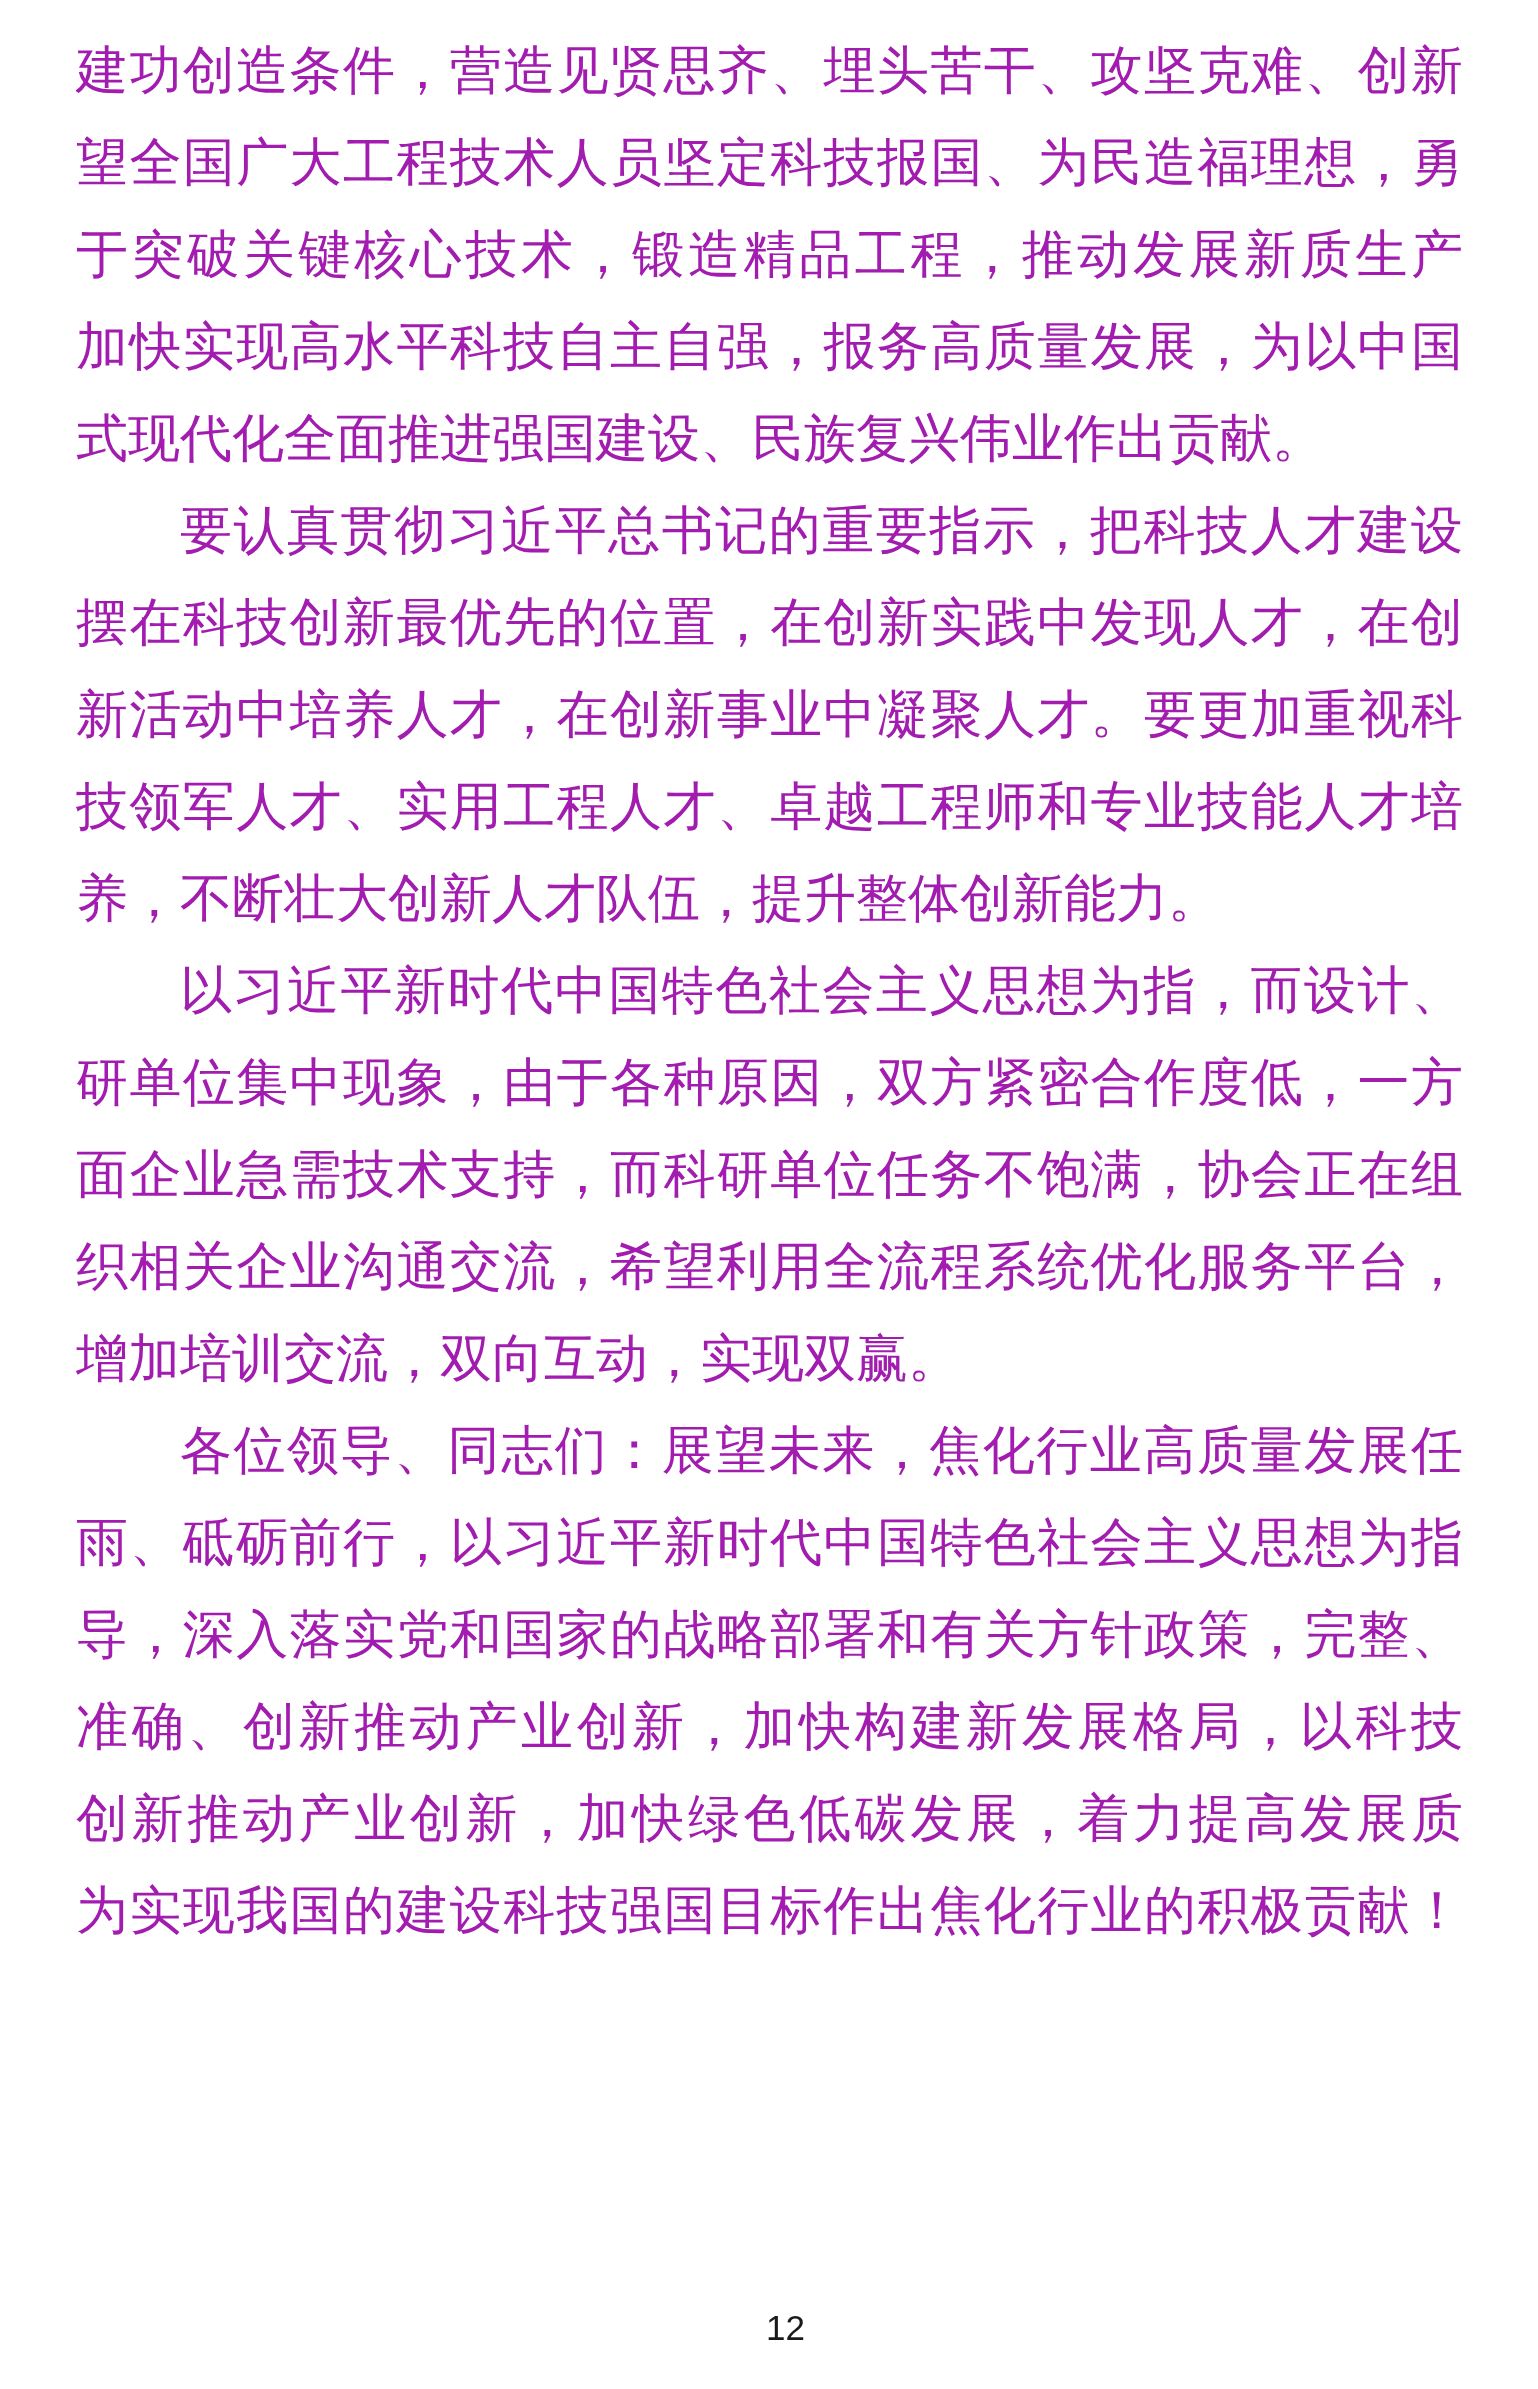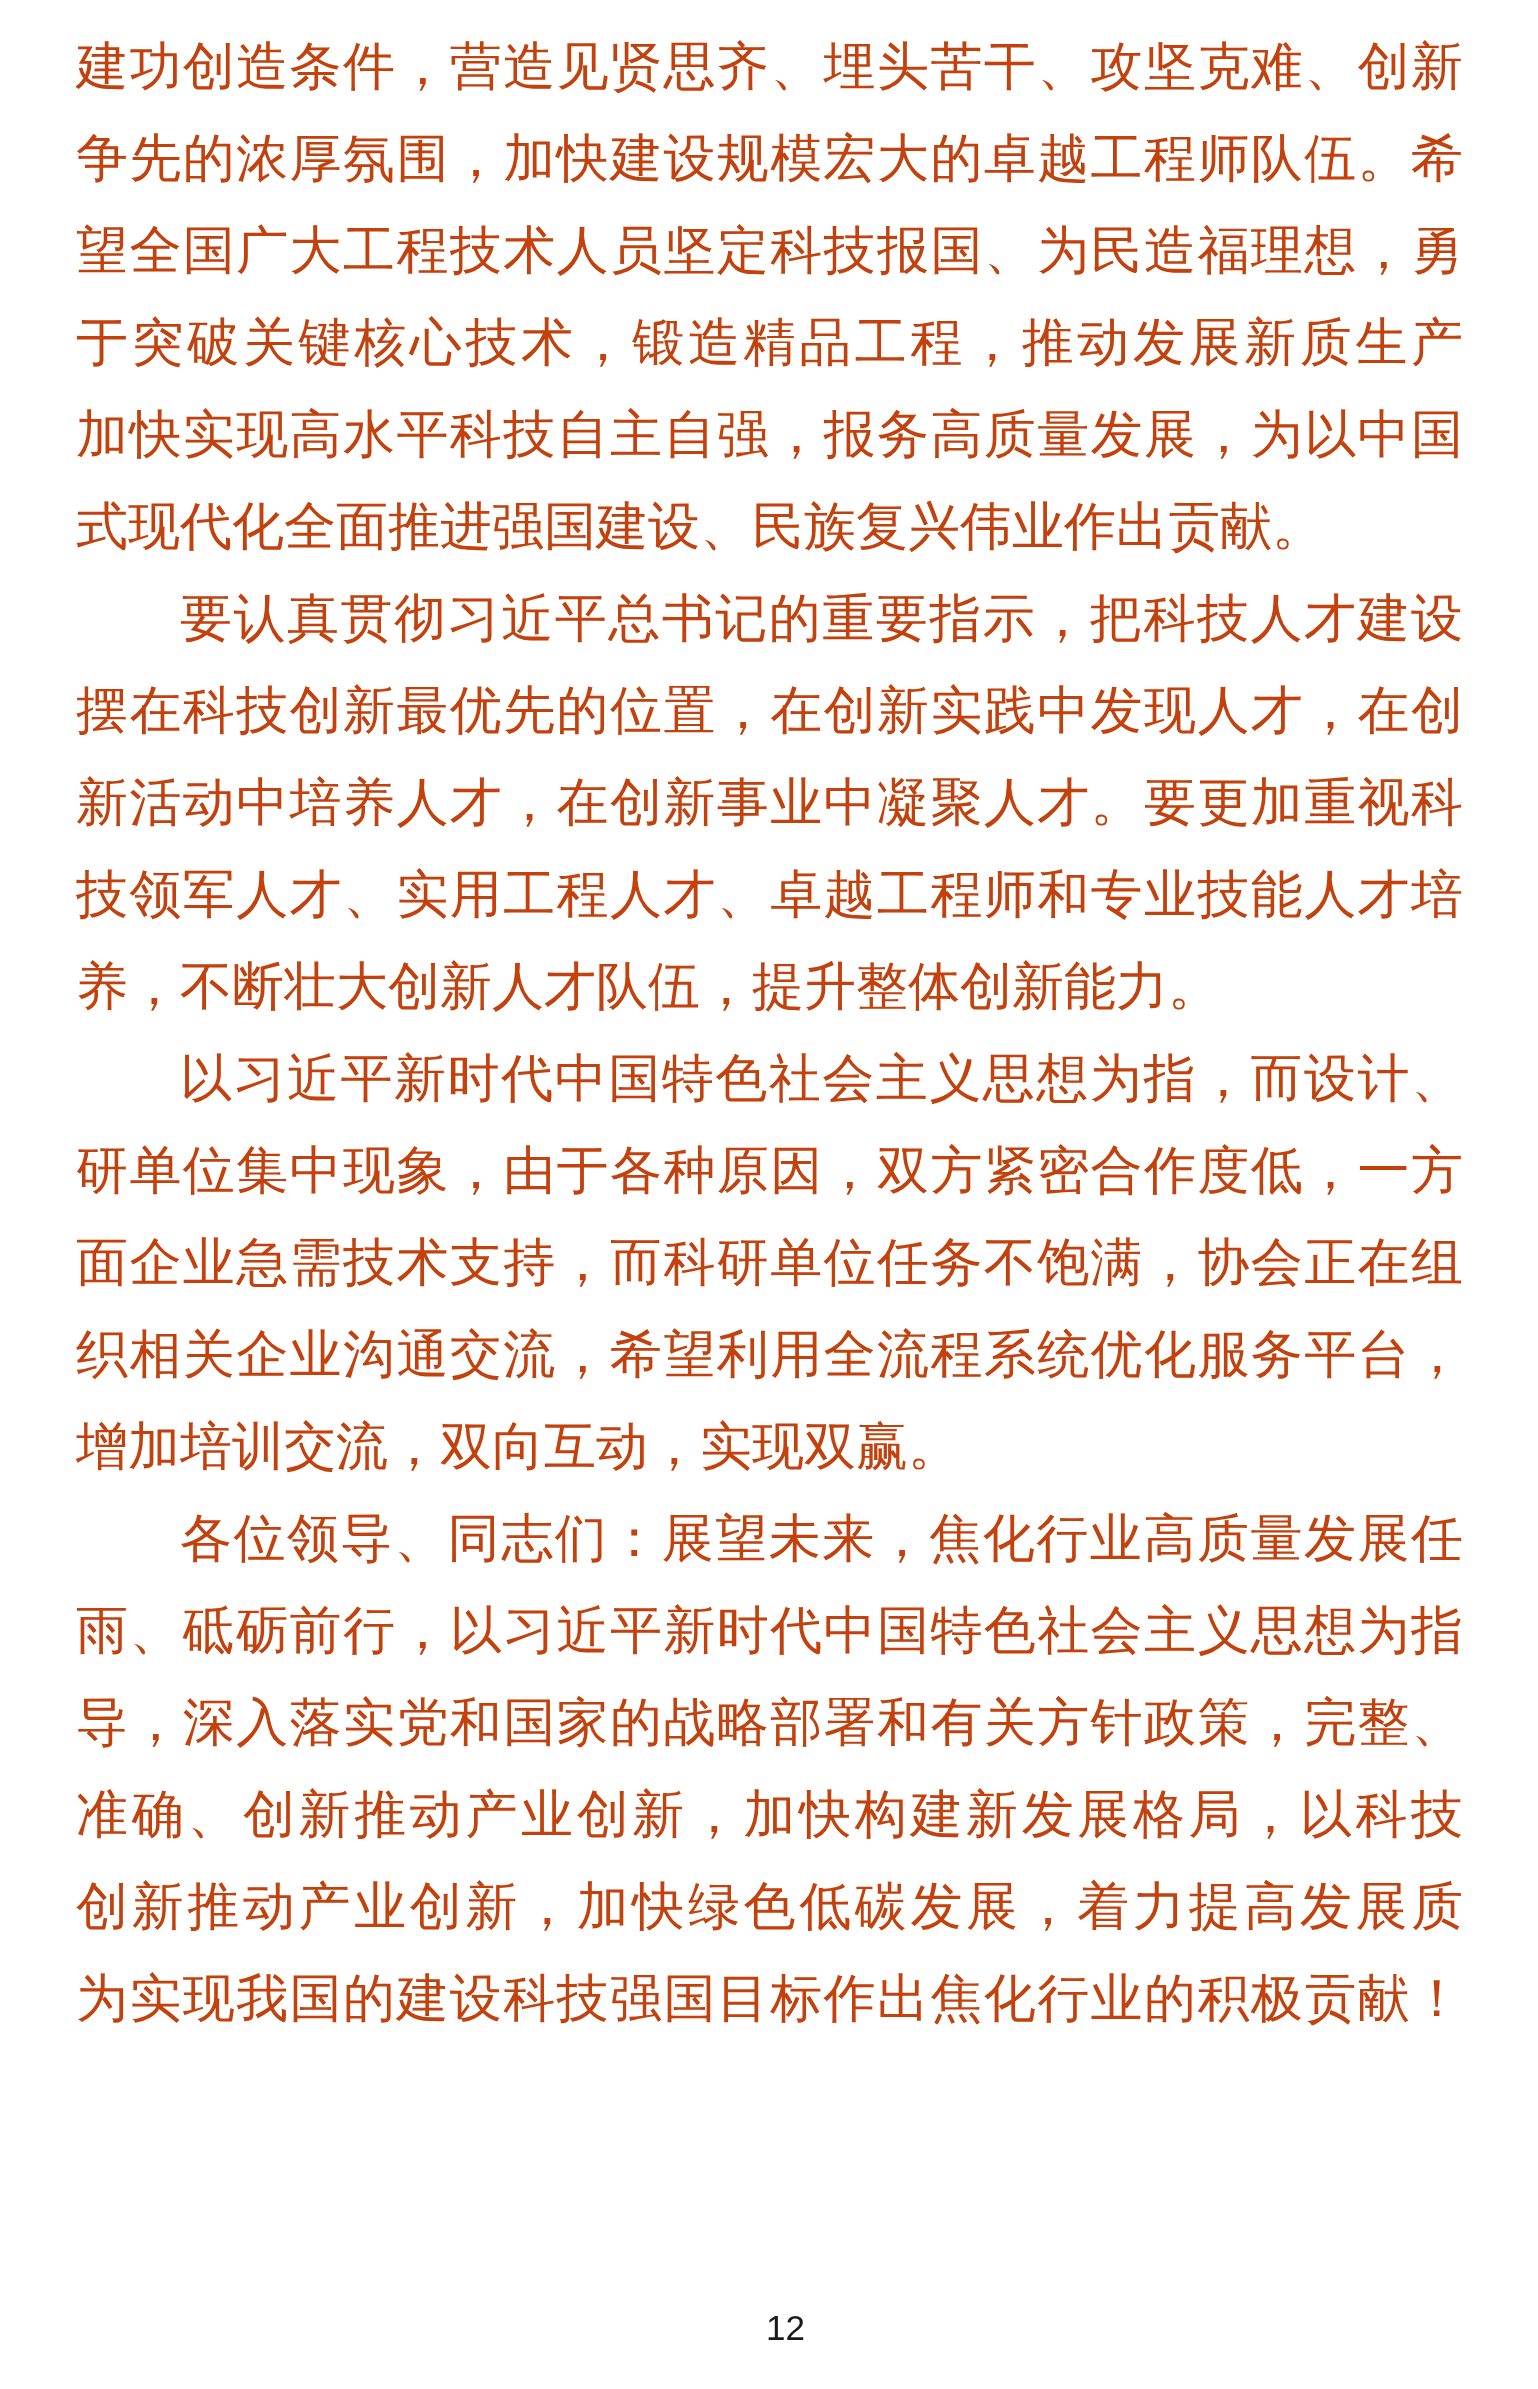--- a/index.html
+++ b/index.html
@@ -16,22 +16,22 @@
   .page {
     position: absolute;
     inset: 0;
     background: #ffffff;
   }
   .body-text {
     position: absolute;
     top: 25px;
     left: 76px;
     width: 1387px;
-    font-family: Liberation Mono, monospace;
-    color: #c2410c;
+    font-family: Liberation Serif, serif;
+    color: #a21caf;
   }
   .para {
     margin: 0;
     padding: 0;
   }
   .line {
     font-size: 52px;
     line-height: 92px;
     height: 92px;
     text-align: justify;
@@ -59,21 +59,20 @@
 </style>
 </head>
 <body>
 
 <div class="page">
 
   <div class="body-text">
 
     <div class="para">
       <div class="line">建功创造条件，营造见贤思齐、埋头苦干、攻坚克难、创新</div>
-      <div class="line">争先的浓厚氛围，加快建设规模宏大的卓越工程师队伍。希</div>
       <div class="line">望全国广大工程技术人员坚定科技报国、为民造福理想，勇</div>
       <div class="line">于突破关键核心技术，锻造精品工程，推动发展新质生产力，</div>
       <div class="line">加快实现高水平科技自主自强，报务高质量发展，为以中国</div>
       <div class="line end">式现代化全面推进强国建设、民族复兴伟业作出贡献。</div>
     </div>
 
     <div class="para">
       <div class="line indent">要认真贯彻习近平总书记的重要指示，把科技人才建设</div>
       <div class="line">摆在科技创新最优先的位置，在创新实践中发现人才，在创</div>
       <div class="line">新活动中培养人才，在创新事业中凝聚人才。要更加重视科</div>

